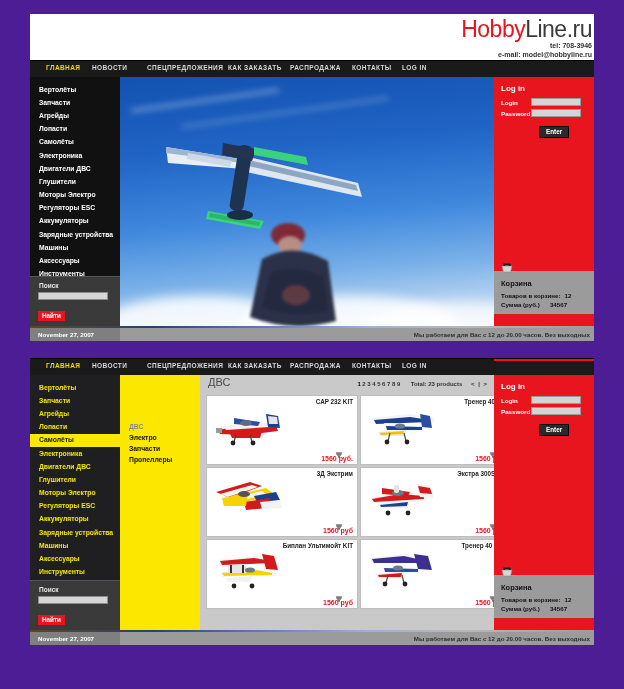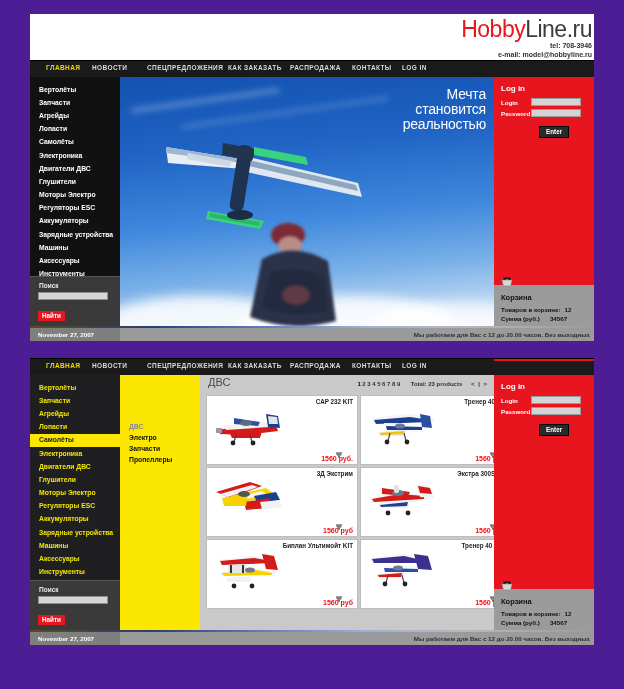--- a/index.html
+++ b/index.html
@@ -45,21 +45,21 @@
   
   .col-right{position:absolute;right:0;top:0;width:100px;background:#e8141e;}
   .login{padding:7px 0 0 7px;}
   .login h3{margin:0 0 5px 0;font-size:8px;color:#fff;font-weight:bold;}
   .login .row{display:flex;align-items:center;margin-bottom:3px;}
   .login .row label{font-size:6.2px;color:#fff;font-weight:bold;width:30px;}
   .login .row input{width:50px;height:8px;border:1px solid #9a9a9a;background:#d4d4d4;font-size:6px;padding:0 2px;box-sizing:border-box;}
   .login .enterwrap{text-align:left;padding-left:38px;margin-top:2px;}
   .login .enter{display:inline-block;background:#2a2a2a;color:#fff;font-size:6.3px;font-weight:bold;padding:1.5px 6px;border:1px solid #000;cursor:pointer;}
 
-  .cart{position:absolute;left:0;bottom:0;width:100px;background:#9b9b9b;box-sizing:border-box;padding:8px 0 5px 7px;}
+  .cart{position:absolute;left:0;bottom:14px;width:100px;background:#9b9b9b;box-sizing:border-box;padding:8px 0 5px 7px;}
   .cart .bag{position:absolute;left:7px;top:-9px;width:12px;height:12px;}
   .cart h3{margin:0 0 3px 0;font-size:7.5px;color:#111;font-weight:bold;}
   .cart .line{font-size:6.2px;font-weight:bold;color:#111;line-height:9px;white-space:nowrap;}
   .cart .line .v{display:inline-block;padding-left:4px;}
 
   
   .footer{position:relative;height:13px;background:#9b9b9b;}
   .footer .date{position:absolute;left:0;top:0;width:90px;height:13px;background:#7f7f7f;color:#fff;font-size:6.2px;font-weight:bold;line-height:13px;padding-left:8px;box-sizing:border-box;}
   .footer .hours{position:absolute;right:4px;top:0;line-height:13px;font-size:6.2px;font-weight:bold;color:#2e2e2e;}
   .footer .grad{position:absolute;left:0;top:-2px;width:100%;height:2px;background:linear-gradient(90deg,#5b4a18 0%,#2a3f7a 22%,#6f86c9 45%,#9fb0dd 60%,#b7b7b7 78%,#9b9b9b 100%);}
@@ -182,25 +182,20 @@
         </svg>
 
         <svg class="pilot" style="left:112px;top:140px;" width="130" height="112" viewBox="0 0 130 112">
           <ellipse cx="56" cy="18" rx="17" ry="12" fill="#7e2a36"></ellipse>
           <ellipse cx="58" cy="28" rx="12" ry="9" fill="#b88d86"></ellipse>
           <path d="M30 42 Q62 24 96 44 L104 104 Q60 116 18 100 Z" fill="#2b3148"></path>
           <path d="M38 56 Q64 46 92 60 L96 94 Q60 102 30 90 Z" fill="#232a40"></path>
           <ellipse cx="64" cy="78" rx="14" ry="10" fill="#5d3a44"></ellipse>
         </svg>
 
-        <div class="banner-text">
-          <div>Мечта</div>
-          <div>становится</div>
-          <div>реальностью</div>
-        </div>
       </div>
 
       <div class="col-right" style="height:251px;">
         <div class="login">
           <h3>Log in</h3>
           <div class="row">
             <label>Login</label>
             <input type="text" style="">
           </div>
           <div class="row">

